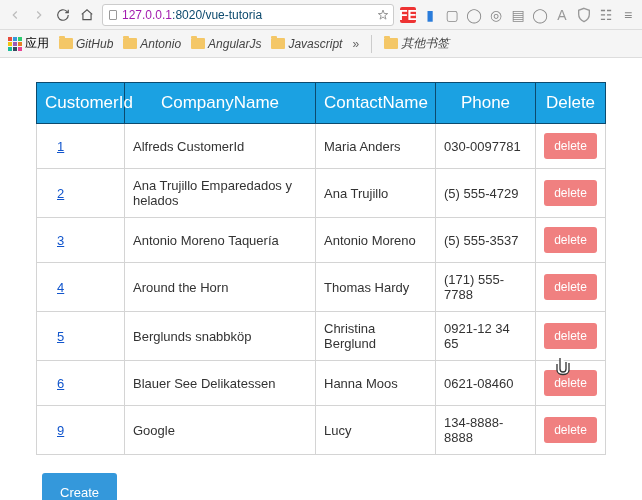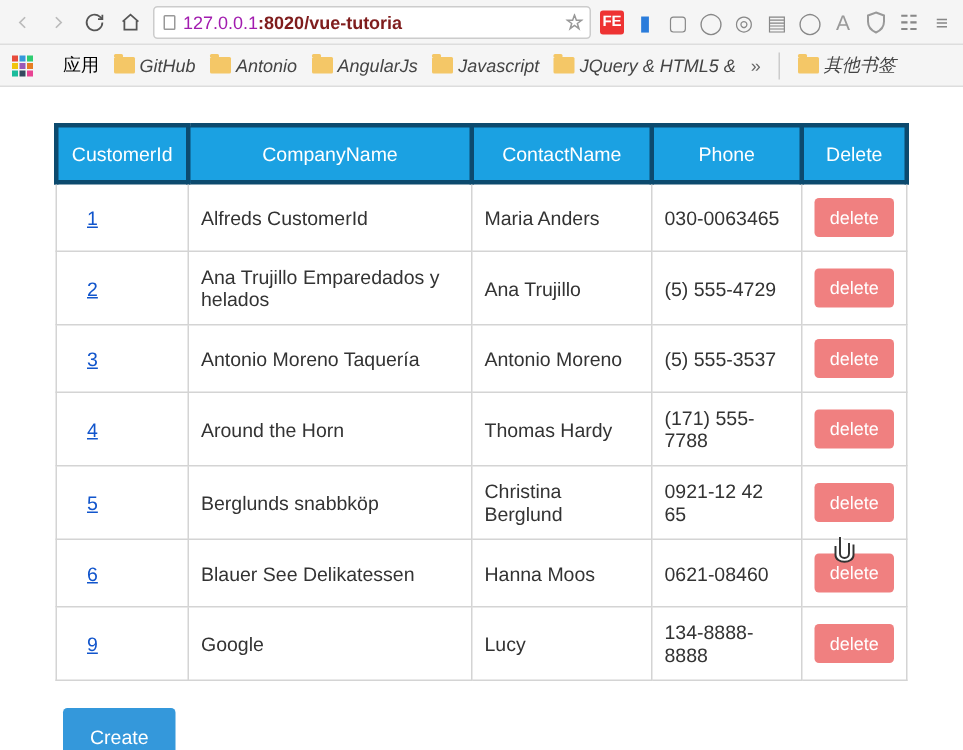--- a/index.html
+++ b/index.html
@@ -5,40 +5,40 @@
 * { box-sizing: border-box; margin: 0; padding: 0; }
 body { font-family: Arial, sans-serif; font-size: 13px; background: #fff; width: 642px; }
 
 
 .chrome-toolbar { display: flex; align-items: center; gap: 6px; padding: 4px 6px; background: #f5f5f5; border-bottom: 1px solid #ddd; height: 30px; }
 .nav-btn { width: 18px; height: 18px; display: flex; align-items: center; justify-content: center; color: #888; cursor: default; }
 .nav-btn.active { color: #444; cursor: pointer; }
 .url-bar { flex: 1; display: flex; align-items: center; background: #fff; border: 1px solid #ccc; border-radius: 3px; height: 22px; padding: 0 4px; gap: 3px; font-size: 12px; }
 .url-text { flex: 1; color: #555; white-space: nowrap; overflow: hidden; }
 .url-host { color: #a21caf; }
-.url-path { color: #7f1d1d; font-weight: bold; }
+.url-path { color: #0c4a6e; }
 .ext-icons { display: flex; align-items: center; gap: 6px; color: #888; font-size: 14px; }
 .ext-icons span, .ext-icons svg { width: 16px; height: 16px; display: flex; align-items: center; justify-content: center; }
 
 .bookmarks { display: flex; align-items: center; gap: 10px; padding: 4px 8px; background: #f5f5f5; border-bottom: 1px solid #ddd; height: 28px; font-size: 12px; overflow: hidden; }
 .bk { display: flex; align-items: center; gap: 3px; color: #444; cursor: pointer; white-space: nowrap; font-style: italic; }
-.bk-apps { display: flex; align-items: center; gap: 20px; cursor: pointer; }
+.bk-apps { display: flex; align-items: center; gap: 3px; cursor: pointer; }
 .apps-grid { width: 14px; height: 14px; display: grid; grid-template-columns: repeat(3,1fr); grid-template-rows: repeat(3,1fr); gap: 1px; }
 .apps-grid i:nth-child(1){background:#e74c3c}.apps-grid i:nth-child(2){background:#3498db}.apps-grid i:nth-child(3){background:#2ecc71}
 .apps-grid i:nth-child(4){background:#f1c40f}.apps-grid i:nth-child(5){background:#9b59b6}.apps-grid i:nth-child(6){background:#e67e22}
 .apps-grid i:nth-child(7){background:#1abc9c}.apps-grid i:nth-child(8){background:#34495e}.apps-grid i:nth-child(9){background:#e84393}
 .folder-ico { width: 14px; height: 11px; background: #f4c767; border-radius: 1px; position: relative; }
 .folder-ico::before { content:''; position:absolute; top:-2px; left:0; width:6px; height:2px; background:#f4c767; border-radius:1px 1px 0 0; }
 .bk-sep { width:1px; height:18px; background:#ccc; margin:0 2px; }
 .bk-more { color:#666; }
 
 
 .page { padding: 24px 36px; }
 table { border-collapse: collapse; width: 100%; table-layout: fixed; }
-th { background: #1ba1e2; color: #fff; font-weight: normal; text-align: center; padding: 10px 8px; font-size: 13px; border: 3px solid #0c4a6e; }
+th { background: #1ba1e2; color: #fff; font-weight: normal; text-align: center; padding: 10px 8px; font-size: 17px; border: 1px solid #0c4a6e; }
 td { border: 1px solid #d4d4d4; padding: 9px 8px; font-size: 13px; color: #333; vertical-align: middle; }
 td.id-cell { text-align: left; padding-left: 20px; }
 td.id-cell a { color: #1155cc; text-decoration: underline; cursor: pointer; }
 td.del-cell { text-align: center; }
 .del-btn { background: #f08080; color: #fff; border: none; border-radius: 3px; padding: 6px 10px; font-size: 12px; cursor: pointer; }
 .create-btn { margin-top: 18px; margin-left: 6px; background: #3498db; color: #fff; border: none; border-radius: 3px; padding: 12px 18px; font-size: 13px; cursor: pointer; }
 
 
 .cursor { position: absolute; left: 554px; top: 356px; pointer-events: none; }
 </style>
@@ -73,21 +73,21 @@
         <rect x="5" y="3" width="14" height="18" rx="1"></rect>
       </svg>
     <span class="url-text">
       <span class="url-host">127.0.0.1</span><span class="url-path">:8020</span><span class="url-path">/vue-tutoria</span>
     </span>
     <svg width="12" height="12" viewBox="0 0 24 24" fill="none" stroke="#999" stroke-width="2">
         <path d="M12 2l2.5 7h7l-5.7 4.3 2.2 7L12 16l-5.9 4.3 2.2-7L2.5 9h7z"></path>
       </svg>
   </div>
   <div class="ext-icons">
-    <span style="background:#e33;color:#fff;font-size:10px;font-weight:bold;border-radius:2px;">FE</span>
+    <span style="background:#e33;color:#fff;font-size:14px;font-weight:bold;border-radius:2px;">FE</span>
     <span style="color:#2a7cdb">▮</span>
     <span>▢</span>
     <span>◯</span>
     <span>◎</span>
     <span>▤</span>
     <span>◯</span>
     <span style="color:#999">A</span>
     <span>
       <svg width="14" height="14" viewBox="0 0 24 24" fill="none" stroke="#999" stroke-width="2">
           <path d="M12 2l8 3v6c0 5-3.5 9-8 11-4.5-2-8-6-8-11V5z"></path>
@@ -121,24 +121,20 @@
       <span class="folder-ico"></span>
       <span>Antonio</span>
     </span>
   <span class="bk">
       <span class="folder-ico"></span>
       <span>AngularJs</span>
     </span>
   <span class="bk">
       <span class="folder-ico"></span>
       <span>Javascript</span>
-    </span>
-  <span class="bk">
-      <span class="folder-ico"></span>
-      <span>JQuery &amp; HTML5 &amp;</span>
     </span>
   <span class="bk-more">»</span>
   <span class="bk-sep"></span>
   <span class="bk">
       <span class="folder-ico"></span>
       <span>其他书签</span>
     </span>
 </div>
 
 <div class="page">
@@ -157,21 +153,21 @@
         <th>ContactName</th>
         <th>Phone</th>
         <th>Delete</th>
       </tr>
     </thead>
     <tbody id="tbody">
         <tr>
           <td class="id-cell"><a>1</a></td>
           <td>Alfreds CustomerId</td>
           <td>Maria Anders</td>
-          <td>030-0063465</td>
+          <td>030-0097781</td>
           <td class="del-cell"><button class="del-btn">delete</button></td>
         </tr>
         <tr>
           <td class="id-cell"><a>2</a></td>
           <td>Ana Trujillo Emparedados y helados</td>
           <td>Ana Trujillo</td>
           <td>(5) 555-4729</td>
           <td class="del-cell"><button class="del-btn">delete</button></td>
         </tr>
         <tr>
@@ -185,21 +181,21 @@
           <td class="id-cell"><a>4</a></td>
           <td>Around the Horn</td>
           <td>Thomas Hardy</td>
           <td>(171) 555-7788</td>
           <td class="del-cell"><button class="del-btn">delete</button></td>
         </tr>
         <tr>
           <td class="id-cell"><a>5</a></td>
           <td>Berglunds snabbköp</td>
           <td>Christina Berglund</td>
-          <td>0921-12 42 65</td>
+          <td>0921-12 34 65</td>
           <td class="del-cell"><button class="del-btn">delete</button></td>
         </tr>
         <tr>
           <td class="id-cell"><a>6</a></td>
           <td>Blauer See Delikatessen</td>
           <td>Hanna Moos</td>
           <td>0621-08460</td>
           <td class="del-cell"><button class="del-btn">delete</button></td>
         </tr>
         <tr>

